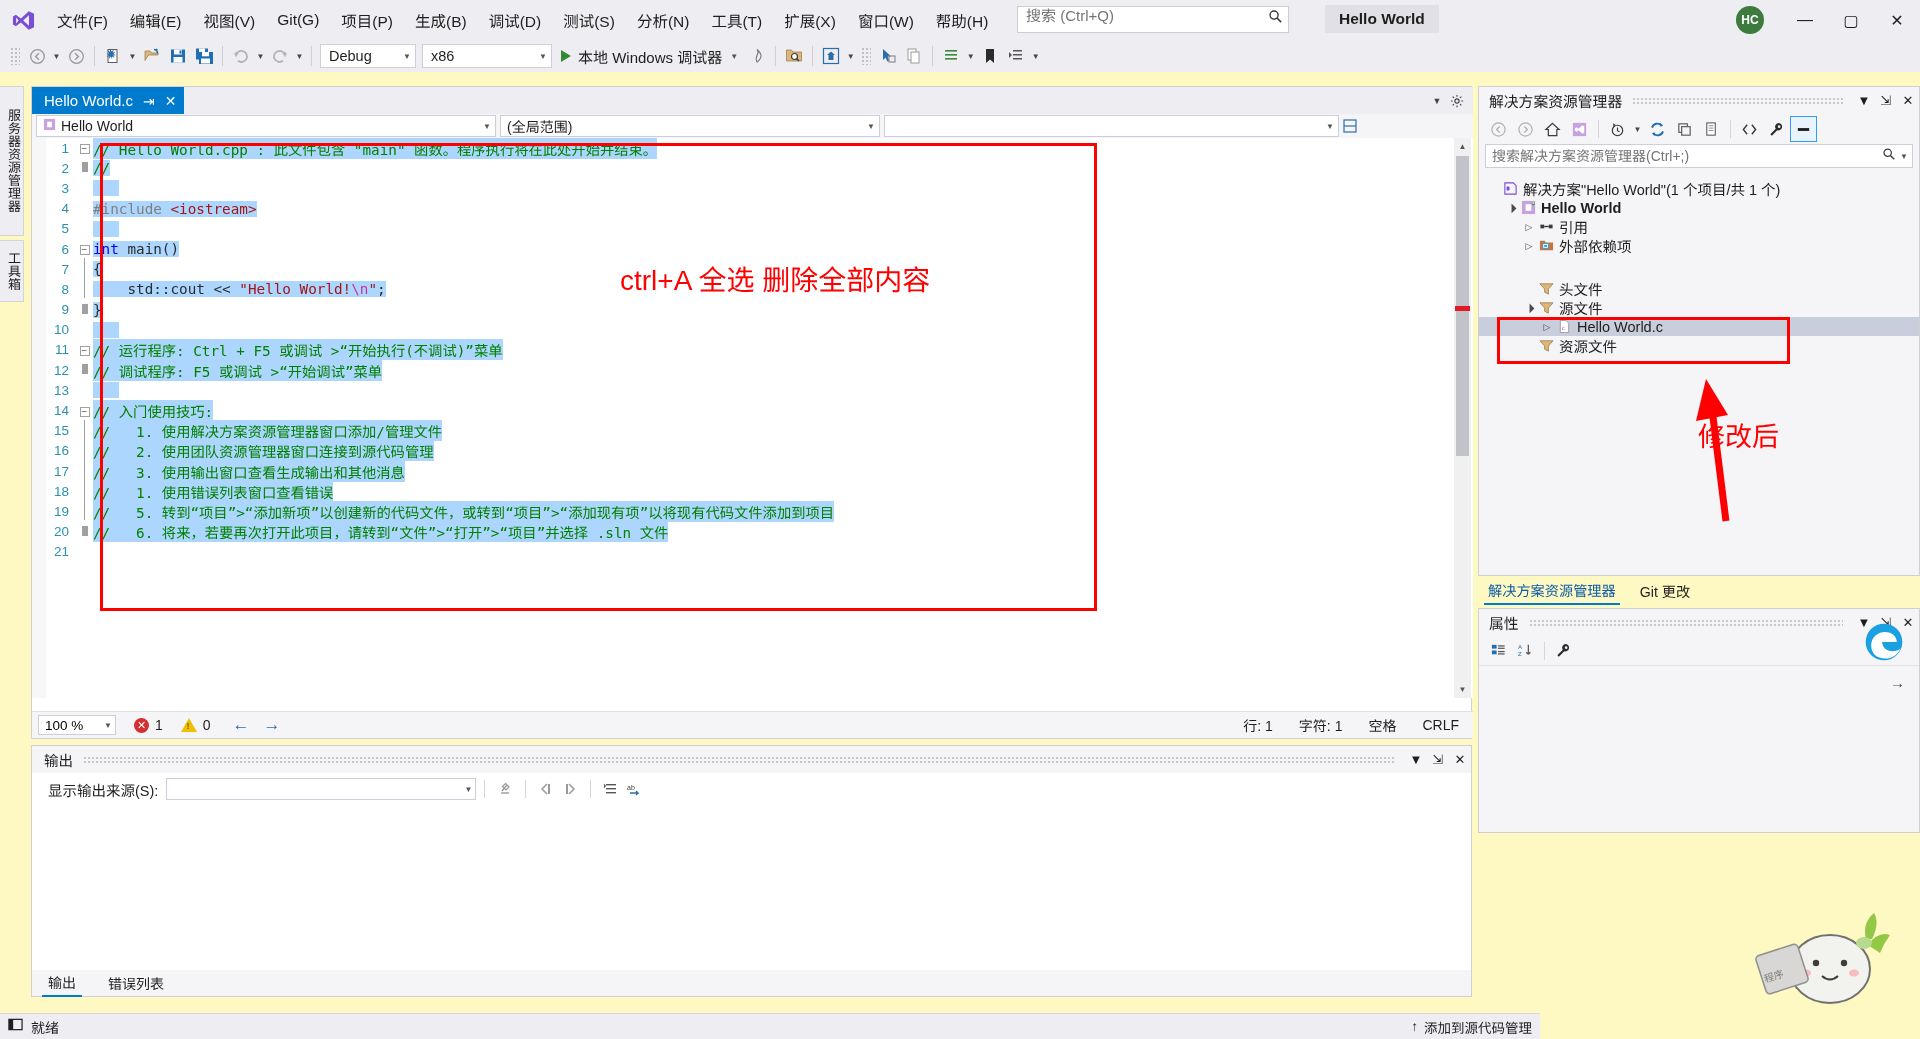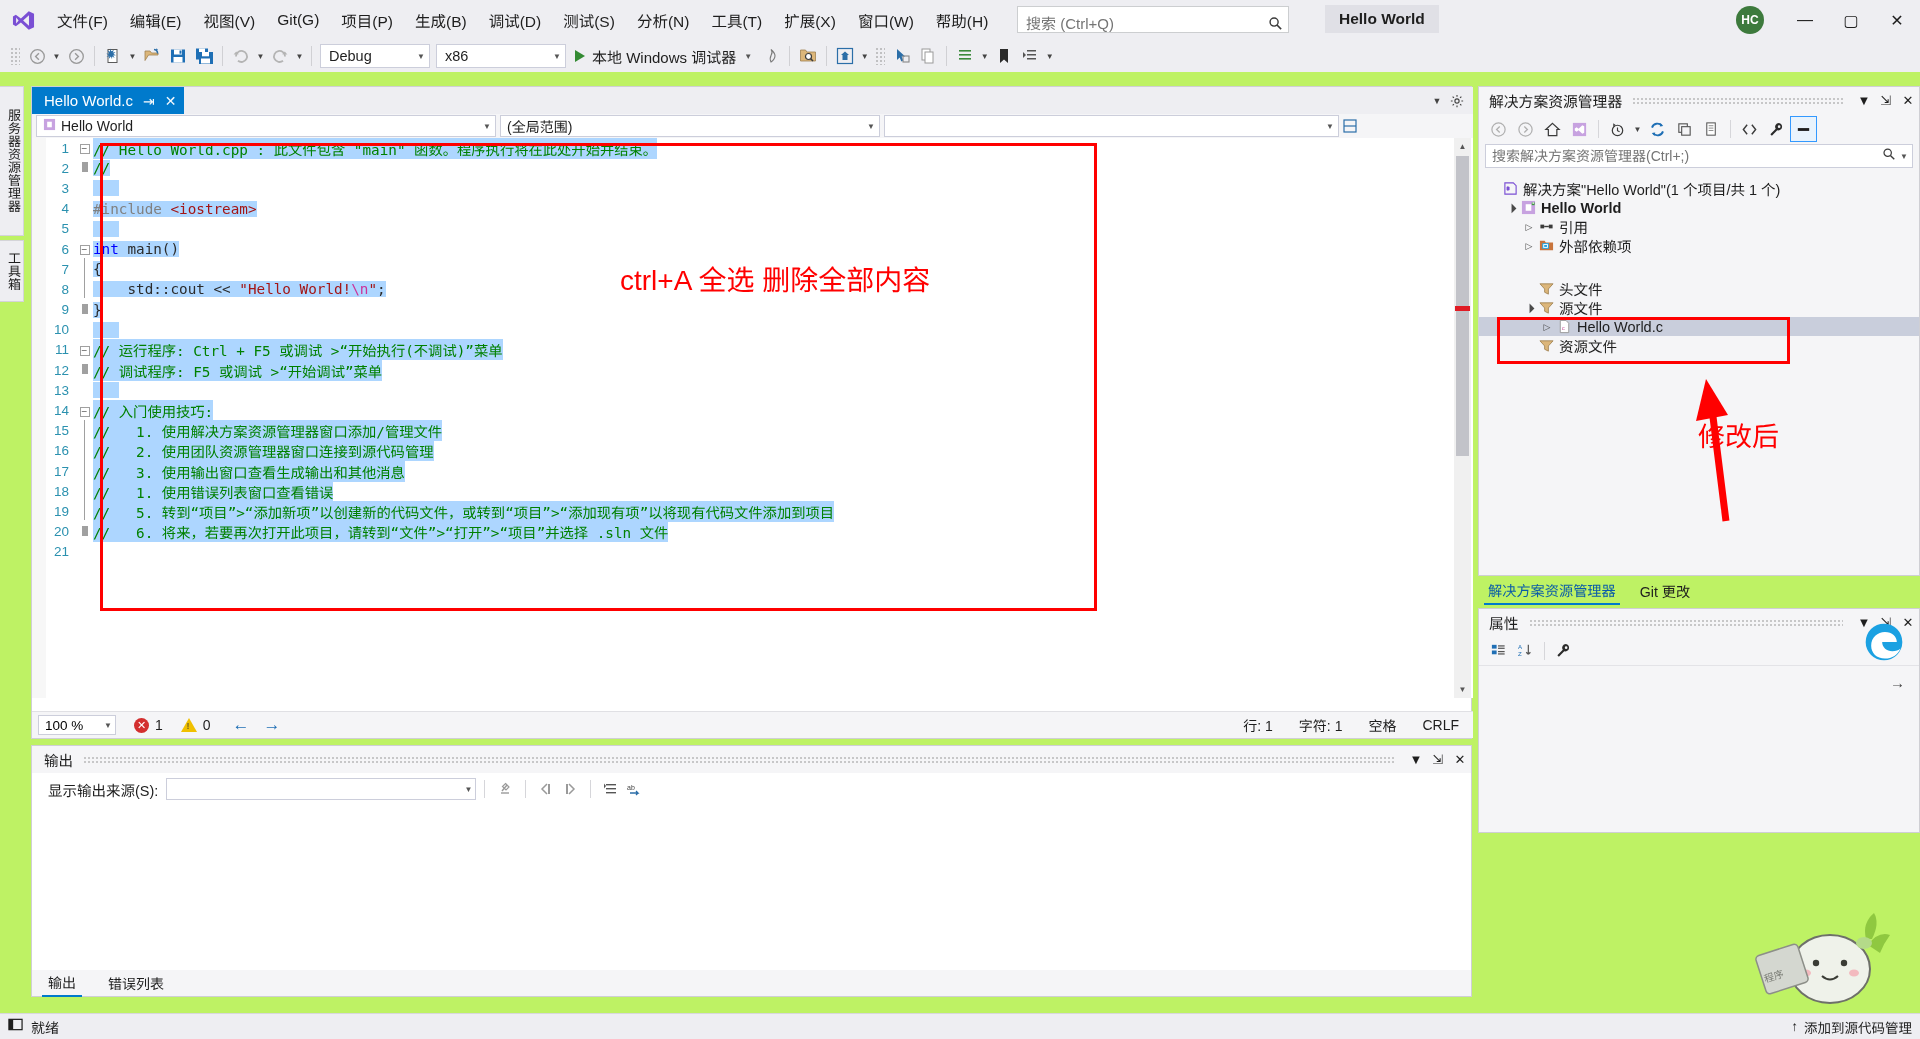--- a/index.html
+++ b/index.html
@@ -4,38 +4,38 @@
 <title>Visual Studio - Hello World</title>
 <style>
   * { box-sizing: border-box; margin: 0; padding: 0; }
   html, body {
     width: 1920px; height: 1039px;
     overflow: hidden;
     font-family: "Liberation Sans", "DejaVu Sans", sans-serif;
     background: #f0f0f0;
     -webkit-font-smoothing: antialiased;
   }
-  #app { position: relative; width: 1920px; height: 1039px; background: #bef264; }
+  #app { position: relative; width: 1920px; height: 1039px; background: #fef9c3; }
 
   
   .titlebar {
     position: absolute; left: 0; top: 0; width: 1920px; height: 40px;
     background: #eeeef2; display: flex; align-items: center;
   }
   .vs-logo { width: 46px; height: 40px; display: flex; align-items: center; justify-content: center; }
   .vs-logo svg { width: 23px; height: 23px; }
   .menu { display: flex; align-items: center; height: 40px; }
   .menu-item {
     font-size: 15.5px; color: #1e1e1e; padding: 4px 11px; height: 26px;
     display: flex; align-items: center; white-space: nowrap; cursor: default;
   }
 
   .search-box {
     position: absolute; left: 1017px; top: 6px; width: 272px; height: 27px;
-    background: #fff; border: 1px solid #ccced0; display: flex; align-items: flex-end;
+    background: #fff; border: 1px solid #ccced0; display: flex; align-items: flex-start;
     padding: 0 4px 0 8px;
   }
   .search-box input {
     flex: 1; border: none; outline: none; font-size: 15px; color: #717171;
     font-family: "Liberation Sans", sans-serif; background: transparent;
   }
   .search-ico { width: 18px; height: 18px; display:flex; align-items:center; justify-content:center; }
 
   .sol-name {
     position: absolute; left: 1325px; top: 5px; height: 28px;
@@ -187,21 +187,21 @@
 
   
   .prop-panel { position: absolute; left: 1478px; top: 608px; width: 442px; height: 225px; background: #f5f5f7; border: 1px solid #cfcfd4; }
   .prop-head { height: 27px; display: flex; align-items: center; padding-left: 10px; }
   .prop-toolbar { height: 30px; display: flex; align-items: center; padding-left: 6px; border-bottom: 1px solid #e3e3e7; }
   .prop-tb { width: 27px; height: 26px; display: flex; align-items: center; justify-content: center; }
   .prop-body { position: absolute; left: 0; top: 57px; right: 0; bottom: 0; background: #f5f5f7; }
   .prop-arrow { position: absolute; right: 14px; top: 8px; font-size: 15px; color: #444; }
 
   
-  .statusbar { position: absolute; left: 0; bottom: 0; width: 1920px; height: 26px; background: #eeeef2; display: flex; align-items: center; padding-left: 8px; border-top: 1px solid #d8d8dc; }
+  .statusbar { position: absolute; left: 0; bottom: 0; width: 1540px; height: 26px; background: #eeeef2; display: flex; align-items: center; padding-left: 8px; border-top: 1px solid #d8d8dc; }
   .sb-ready { font-size: 14px; color: #1e1e1e; margin-left: 8px; }
   .sb-right { margin-left: auto; display: flex; align-items: center; padding-right: 8px; font-size: 13.5px; color: #1e1e1e; }
   .sb-right .up { color: #1e1e1e; margin-right: 6px; }
 
   
   .anno-rect-code { position: absolute; left: 100px; top: 143px; width: 997px; height: 468px;
                     border: 3px solid #ff0000; pointer-events: none; }
   .anno-text-code { position: absolute; left: 620px; top: 258px; font-size: 28px; color: #ff0000;
                     font-family: "Liberation Sans", sans-serif; font-weight: normal; white-space: nowrap; }
   .anno-rect-se { position: absolute; left: 1497px; top: 317px; width: 293px; height: 47px;
@@ -317,21 +317,21 @@
     <div class="tb-arrow">▼</div>
     <div class="tb-btn">
       <svg width="18" height="18" viewBox="0 0 18 18">
           <path d="M14 9.5a5.5 5.5 0 1 0-2 4.2" fill="none" stroke="#b4b4b4" stroke-width="1.8"></path>
           <path d="M16.4 7.4 13.8 4.6 11.1 7.2z" fill="#b4b4b4"></path>
         </svg>
     </div>
     <div class="tb-arrow">▼</div>
     <div class="tb-sep"></div>
 
-    <div class="tb-combo" style="width:110px">
+    <div class="tb-combo" style="width:96px">
       <span class="cval">Debug</span>
       <span class="carr">▼</span>
     </div>
     <div class="tb-combo" style="width:130px">
       <span class="cval">x86</span>
       <span class="carr">▼</span>
     </div>
 
     <div class="tb-run">
       <span class="play-tri"></span>

